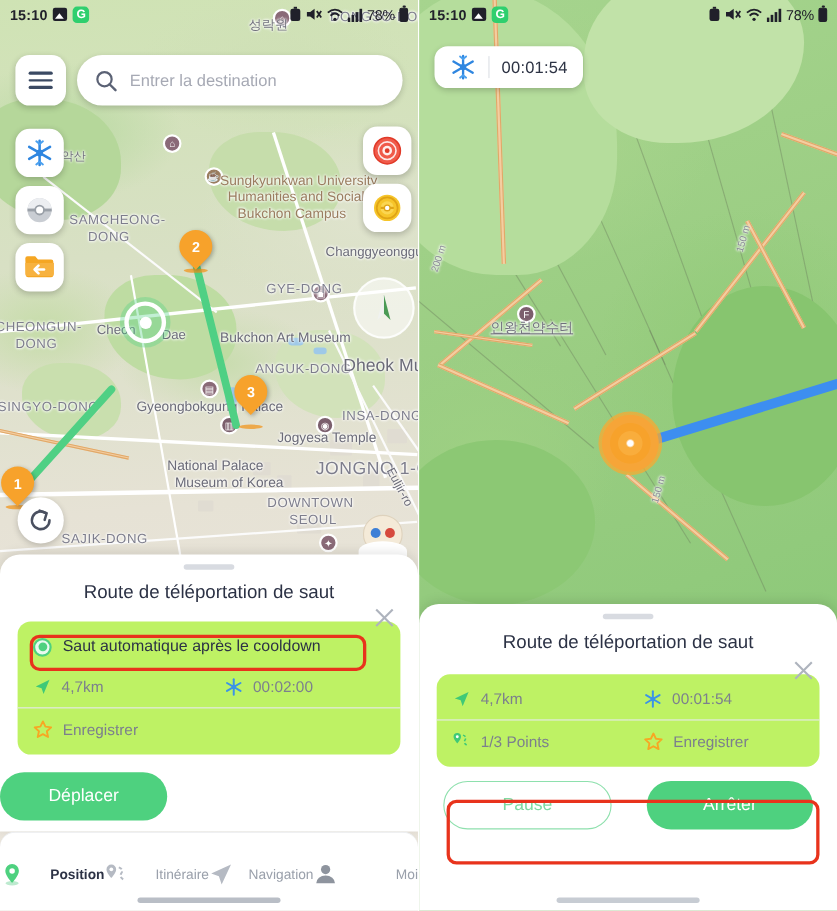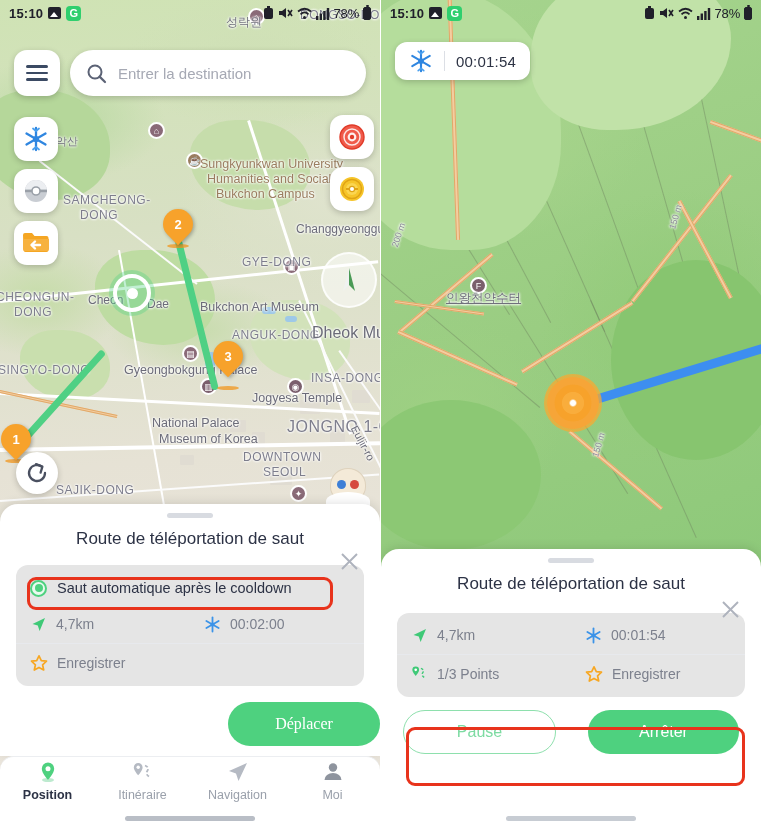--- a/index.html
+++ b/index.html
@@ -120,51 +120,51 @@
     border-radius: 18px 18px 0 0; z-index: 50; box-shadow: 0 -2px 10px rgba(0,0,0,.1); }
   .sheet-left { bottom: 72px; top: 504px; }
   .sheet-right { top: 549px; bottom: 0; }
   .grab { width: 46px; height: 5px; background: #d8dbe1; border-radius: 3px; margin: 9px auto 0; }
   .sheet-title { text-align: center; font-size: 17px; color: #2c3245; line-height: 1.35;
     padding: 10px 52px 0; font-weight: 400; }
   .sheet-close { position: absolute; right: 18px; top: 44px; width: 26px; height: 26px;
     display: flex; align-items: center; justify-content: center; }
   .sheet-right .sheet-close { top: 47px; }
 
-  .info-card { margin: 14px 16px 0; background: #e5e5e5; border-radius: 12px; padding: 4px 0; }
+  .info-card { margin: 14px 16px 0; background: #bef264; border-radius: 12px; padding: 4px 0; }
   .info-card.right-card { margin-top: 17px; }
   .opt-row { display: flex; align-items: center; gap: 10px; padding: 11px 14px 9px; }
   .radio { width: 17px; height: 17px; border-radius: 50%; border: 2px solid #4ed17f;
     display: flex; align-items: center; justify-content: center; flex: 0 0 auto; background:#eafaf0; }
   .radio i { width: 8px; height: 8px; border-radius: 50%; background: #4ed17f; display: block; }
   .opt-label { font-size: 14.5px; color: #2c3245; }
 
   .info-grid { display: flex; flex-wrap: wrap; }
   .info-cell { width: 50%; display: flex; align-items: center; gap: 9px; padding: 10px 14px; font-size: 14px; color: #7c808d; }
   .info-cell.brd { border-bottom: 1px solid #e7e9ed; }
   .info-cell .val { color: #7c808d; }
 
-  .cta-wrap { display: flex; justify-content: flex-end; padding: 16px 0 0; font-family: Liberation Serif, serif; }
+  .cta-wrap { display: flex; justify-content: flex-start; padding: 16px 0 0; }
   .btn-primary { min-width: 152px; height: 44px; border-radius: 22px; background: #4ed17f; color: #fff;
     font-size: 16px; display: flex; align-items: center; justify-content: center; border: none; font-family: inherit; }
   .btn-row { display: flex; gap: 32px; padding: 13px 22px 0; }
   .btn-outline { flex: 1; height: 44px; border-radius: 22px; background: #fff; border: 1.5px solid #8ee0ad;
     color: #7ddba2; font-size: 16px; display: flex; align-items: center; justify-content: center; font-family: inherit; }
   .btn-fill { flex: 1; height: 44px; border-radius: 22px; background: #4ed17f; border: none; color: #fff;
     font-size: 16px; display: flex; align-items: center; justify-content: center; font-family: inherit; }
 
   
   .annot { position: absolute; border: 3px solid #e8331c; border-radius: 9px; pointer-events: none; z-index: 70; }
   .annot-opt { left: 27px; top: 577px; width: 306px; height: 33px; }
   .annot-btns { left: 406px; top: 727px; width: 339px; height: 59px; }
 
   
   .tabbar { position: absolute; left: 0; right: 0; bottom: 0; height: 72px; background: #fff;
     border-top: 1px solid #eceef1; border-radius: 14px 14px 0 0; display: flex; z-index: 60; }
-  .tab { flex: 1; display: flex; flex-direction: column; align-items: center; justify-content: flex-start; gap: 5px; padding-top: 4px; }
+  .tab { flex: 1; display: flex; flex-direction: row; align-items: center; justify-content: space-between; gap: 5px; padding-top: 4px; }
   .tab .tlabel { font-size: 12.5px; color: #9aa0ab; }
   .tab.active .tlabel { color: #2c3245; font-weight: 700; }
   .home-ind { position: absolute; bottom: 7px; left: 50%; transform: translateX(-50%);
     width: 130px; height: 5px; background: #b9bec6; border-radius: 3px; z-index: 65; }
   .home-ind.r { width: 130px; background: #c7ccd3; }
 </style>
 </head>
 <body>
 
 <div class="app">

